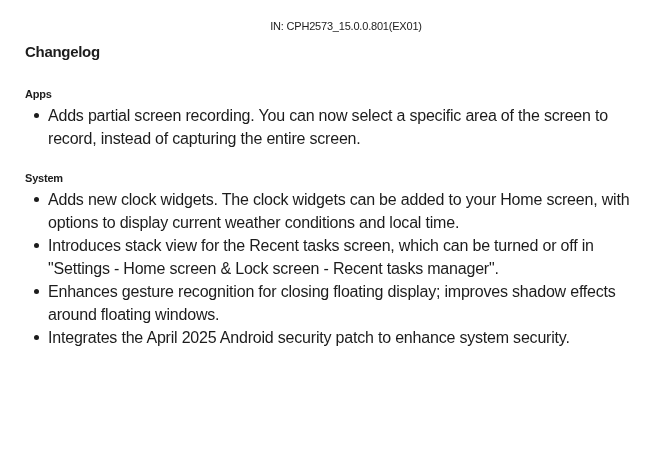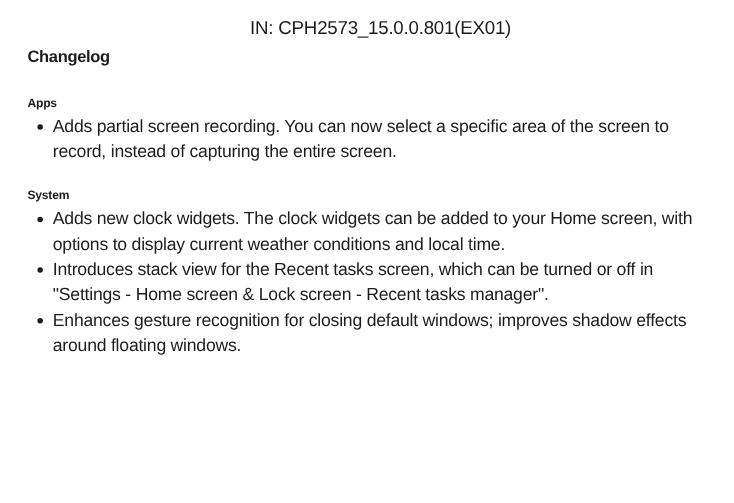--- a/index.html
+++ b/index.html
@@ -20,21 +20,21 @@
     text-align: center;
   }
   .doc-header .title {
     font-size: 14px;
     line-height: 16px;
     font-weight: 700;
     letter-spacing: -0.2px;
   }
   .doc-header .build {
     margin-top: 8px;
-    font-size: 17px;
+    font-size: 11px;
     line-height: 16px;
     font-weight: 400;
     letter-spacing: -0.2px;
   }
   .page-title {
     margin: 6px 0 0 25px;
     font-size: 15px;
     line-height: 24px;
     font-weight: 700;
     letter-spacing: -0.3px;
@@ -88,15 +88,16 @@
   <ul class="changelog-list">
     <li>Adds partial screen recording. You can now select a specific area of the screen to record, instead of capturing the entire screen.</li>
   </ul>
 </div>
 
 <div class="section section-system">
   <div class="section-heading">System</div>
   <ul class="changelog-list">
     <li>Adds new clock widgets. The clock widgets can be added to your Home screen, with options to display current weather conditions and local time.</li>
     <li>Introduces stack view for the Recent tasks screen, which can be turned or off in "Settings - Home screen &amp; Lock screen - Recent tasks manager".</li>
-    <li>Enhances gesture recognition for closing default windows; improves shadow effects around floating windows.</li>
+    <li>Enhances gesture recognition for closing floating display; improves shadow effects around floating windows.</li>
+    <li>Integrates the April 2025 Android security patch to enhance system security.</li>
   </ul>
 </div>
 
 </body></html>

